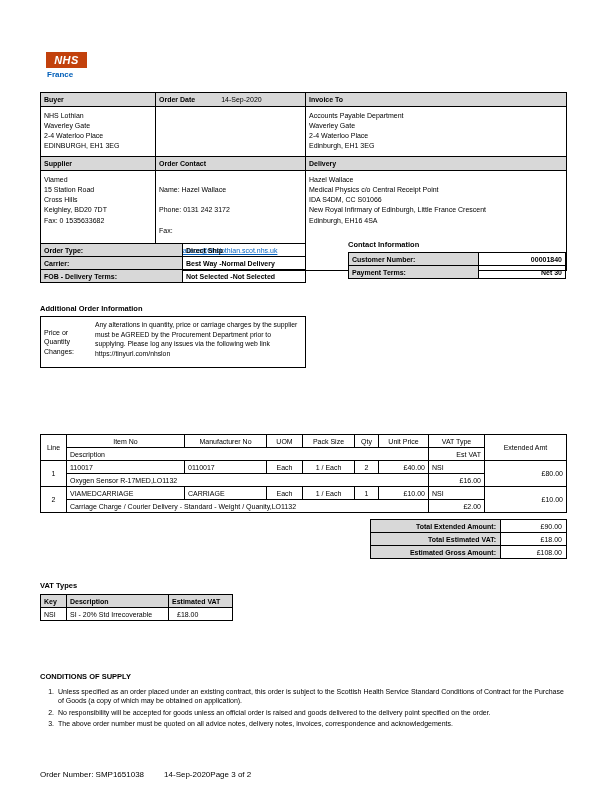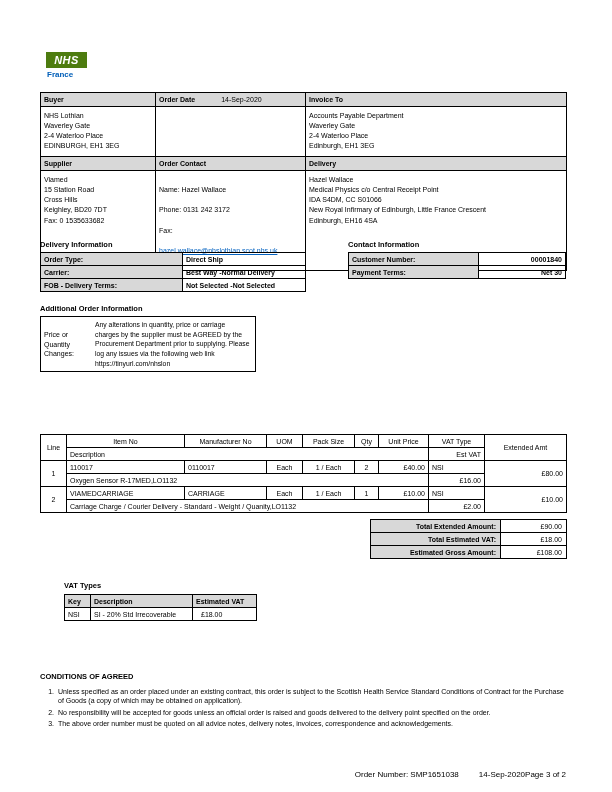--- a/index.html
+++ b/index.html
@@ -3,21 +3,21 @@
 <meta charset="utf-8">
 <style>
   *{margin:0;padding:0;box-sizing:border-box;}
   html,body{background:#fff;}
   body{width:612px;height:792px;font-family:"Liberation Sans","DejaVu Sans",sans-serif;color:#000;}
   .page{position:relative;width:612px;height:792px;background:#fff;overflow:hidden;}
   .abs{position:absolute;}
 
   
   .logo{left:46px;top:52px;}
-  .nhs-box{width:41px;height:16px;background:#4d7c0f;display:flex;align-items:center;justify-content:center;}
+  .nhs-box{width:41px;height:16px;background:#c2410c;display:flex;align-items:center;justify-content:center;}
   .nhs-txt{color:#fff;font-weight:bold;font-style:italic;font-size:11px;letter-spacing:.5px;}
   .nhs-region{color:#005EB8;font-size:8px;font-weight:bold;margin-top:2px;padding-left:1px;}
   .title{left:0;top:62px;width:612px;text-align:center;font-size:13px;font-weight:bold;letter-spacing:.2px;}
 
   
   table{border-collapse:collapse;table-layout:fixed;}
   td,th{border:1px solid #000;font-size:7px;vertical-align:top;overflow:hidden;}
   .sec-heading{font-size:7.5px;font-weight:bold;}
 
   
@@ -35,21 +35,21 @@
   .dinfo{left:40px;top:240px;width:266px;}
   .pinfo{left:348px;top:240px;width:218px;}
   .kv{width:100%;margin-top:3px;}
   .kv td{height:13px;padding:2px 3px;font-weight:bold;vertical-align:middle;}
   .kv .k{background:#d8d8d8;}
   .dinfo .k{width:142px;}
   .pinfo .k{width:130px;}
   .pinfo .v{text-align:right;}
 
   
-  .ainfo{left:40px;top:304px;width:216px;}
+  .ainfo{left:40px;top:304px;width:266px;}
   .ai-box{margin-top:3px;border:1px solid #000;display:flex;min-height:52px;}
   .ai-label{width:50px;padding:3px 1px 3px 3px;display:flex;align-items:center;font-size:7px;line-height:1.3;}
   .ai-text{flex:1;padding:3px 4px;font-size:6.8px;line-height:1.42;}
   .ai-link{color:#000;}
 
   
   .items{left:40px;top:434px;}
   .items table{width:526px;}
   .items th{font-weight:normal;padding:2px 3px;height:13px;text-align:center;vertical-align:middle;}
   .items td{padding:2px 3px;height:13px;vertical-align:middle;}
@@ -58,36 +58,36 @@
   .cc{text-align:center;}
   .rr{text-align:right;}
 
   
   .totals{left:370px;top:519px;}
   .totals table{width:196px;}
   .totals .tk{width:130px;background:#d8d8d8;font-weight:bold;text-align:right;padding:2px 4px;height:13px;vertical-align:middle;}
   .totals .tv{width:66px;text-align:right;padding:2px 4px;vertical-align:middle;}
 
   
-  .vat{left:40px;top:581px;width:200px;margin-left:24px;}
+  .vat{left:40px;top:581px;width:200px;}
   .vat table{width:192px;margin-top:4px;}
   .vat th{background:#d8d8d8;font-weight:bold;text-align:left;padding:2px 3px;height:13px;vertical-align:middle;}
   .vat td{padding:2px 3px;height:13px;vertical-align:middle;}
   .vat .w-key{width:26px;}
   .vat .w-desc{width:102px;}
   .vat .w-est{width:64px;}
   .vat td.w-est{padding-left:8px;}
 
   
   .conds{left:40px;top:672px;width:526px;}
   .conds ol{margin:6px 0 0 16px;}
   .conds li{font-size:7px;line-height:1.35;margin-bottom:2px;padding-left:2px;}
 
   
-  .footer{left:40px;top:770px;width:526px;display:flex;justify-content:flex-end;font-size:8px;}
+  .footer{left:40px;top:770px;width:526px;display:flex;justify-content:flex-start;font-size:8px;}
   .footer .f-date{margin-left:20px;}
 </style>
 </head>
 <body>
 
 <div class="page">
 
   <div class="abs logo">
     <div class="nhs-box">
       <span class="nhs-txt">NHS</span>
@@ -143,21 +143,20 @@
 Medical Physics c/o Central Receipt Point
 IDA S4DM, CC S01066
 New Royal Infirmary of Edinburgh, Little France Crescent
 Edinburgh, EH16 4SA</td>
         </tr>
       </tbody>
     </table>
   </div>
 
   <div class="abs dinfo">
-    <div class="sec-heading">Delivery Information</div>
     <table class="kv">
       <tbody>
         <tr>
           <td class="k">Order Type:</td>
           <td class="v">Direct Ship</td>
         </tr>
         <tr>
           <td class="k">Carrier:</td>
           <td class="v">Best Way -Normal Delivery</td>
         </tr>
@@ -294,21 +293,21 @@
         <tr>
           <td class="w-key">NSI</td>
           <td class="w-desc">SI - 20% Std Irrecoverable</td>
           <td class="w-est">£18.00</td>
         </tr>
       </tbody>
     </table>
   </div>
 
   <div class="abs conds">
-    <div class="sec-heading">CONDITIONS OF AGREED</div>
+    <div class="sec-heading">CONDITIONS OF SUPPLY</div>
     <ol>
       <li>Unless specified as an order placed under an existing contract, this order is subject to the Scottish Health Service Standard Conditions of Contract for the Purchase of Goods (a copy of which may be obtained on application).</li>
       <li>No responsibility will be accepted for goods unless an official order is raised and goods delivered to the delivery point specified on the order.</li>
       <li>The above order number must be quoted on all advice notes, delivery notes, invoices, correspondence and acknowledgements.</li>
     </ol>
   </div>
 
   <div class="abs footer">
     <div>
       <span>Order Number: SMP1651038</span><span class="f-date">14-Sep-2020</span>

